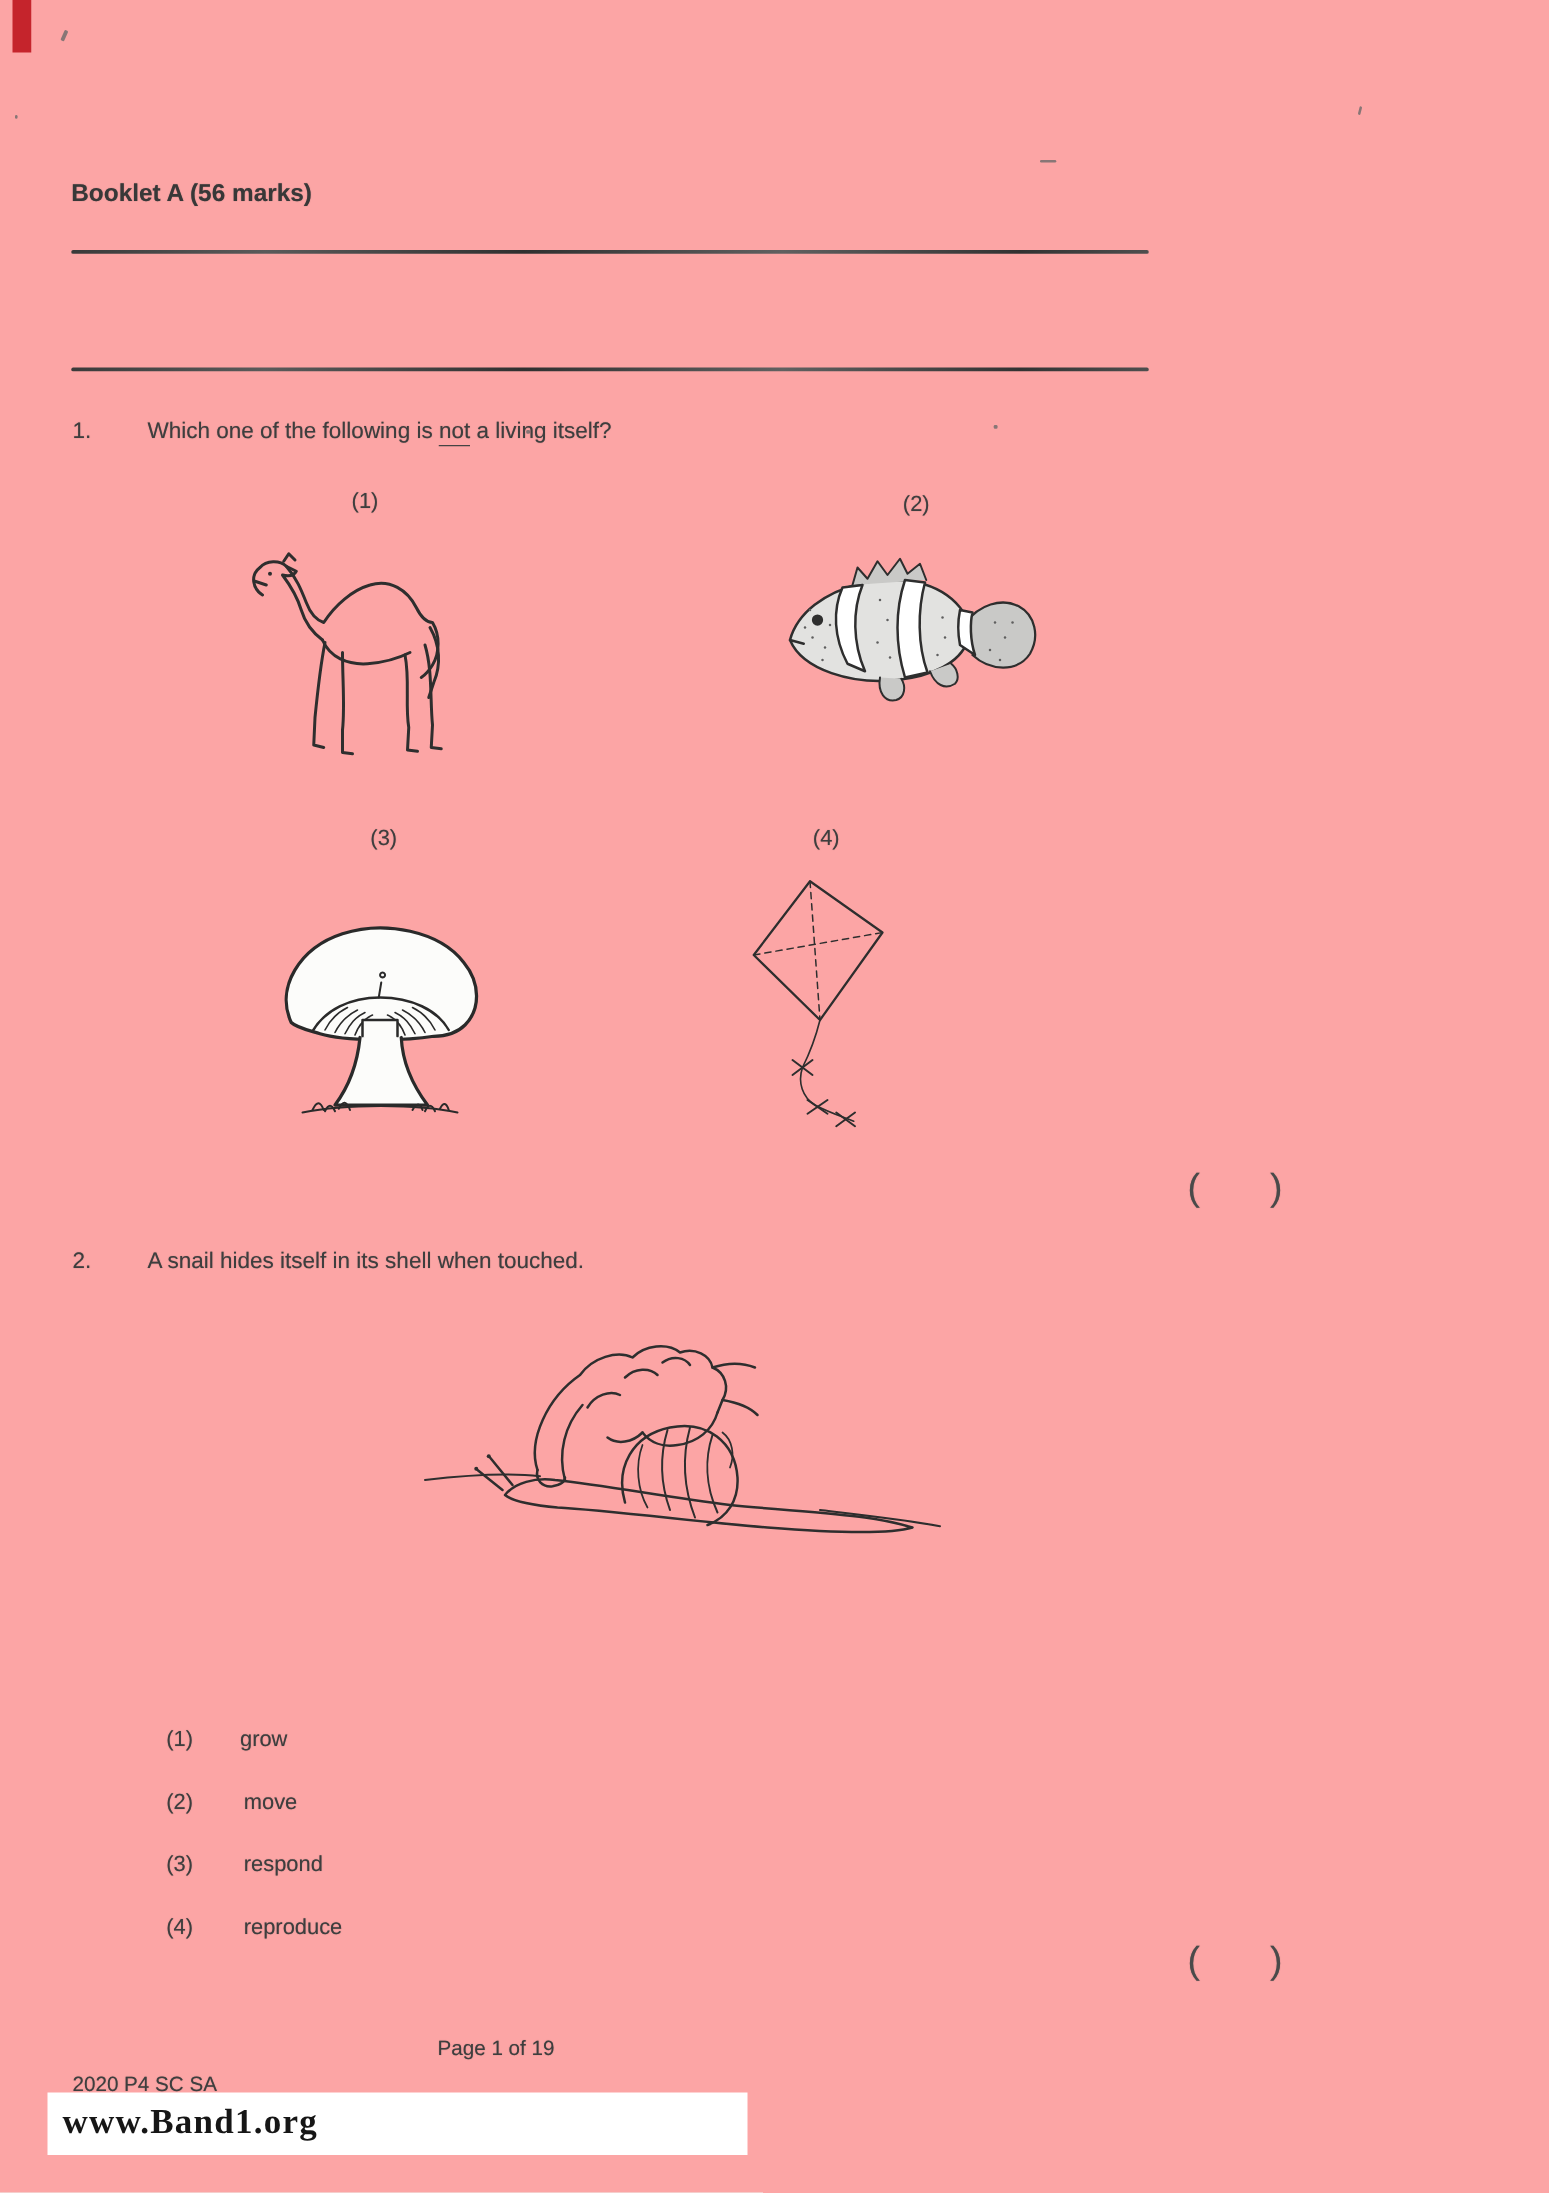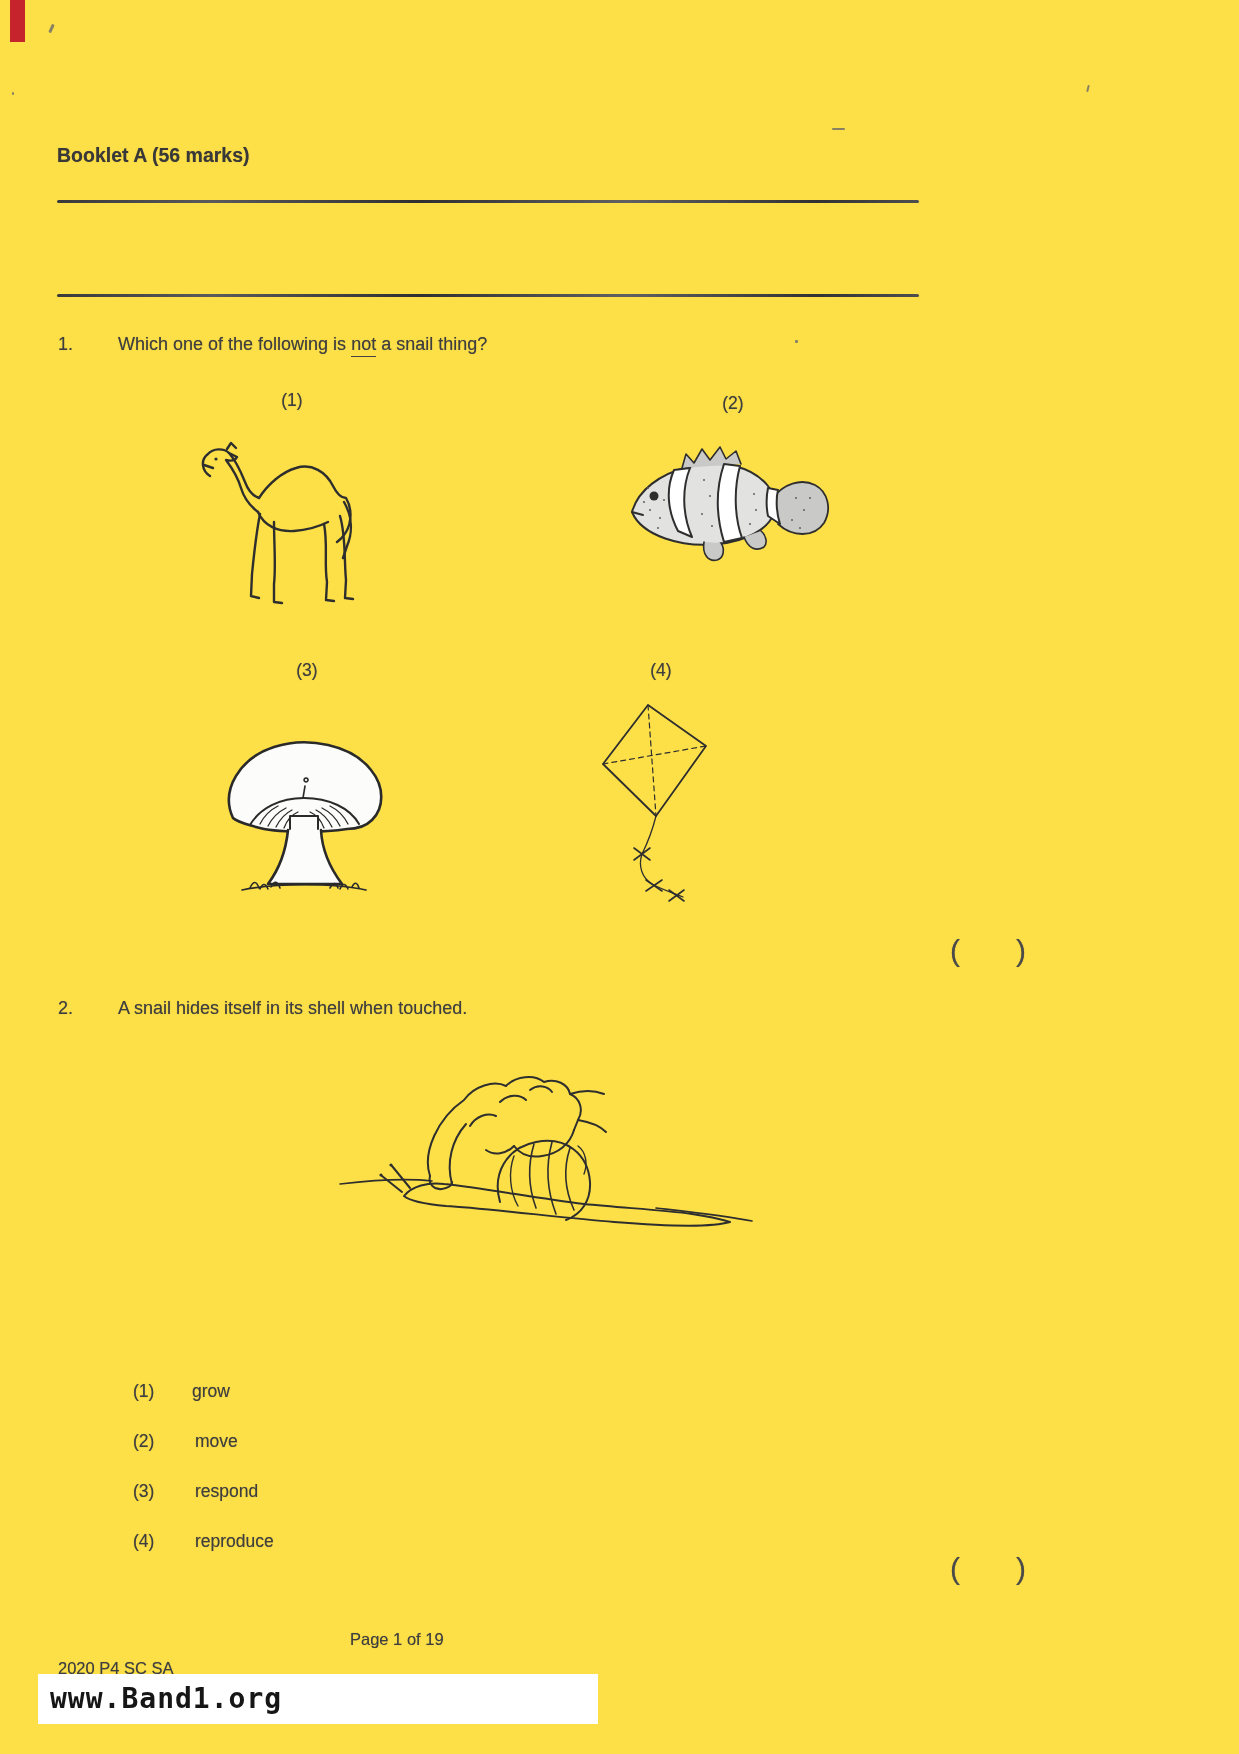--- a/index.html
+++ b/index.html
@@ -1,18 +1,18 @@
 <!DOCTYPE html>
 <html><head>
 <meta charset="utf-8">
 <style>
   html,body{margin:0;padding:0;background:#efefec;}
   #page{
     position:relative;width:1239px;height:1754px;margin:0 auto;
-    background:#fde047;overflow:hidden;
+    background:#fca5a5;overflow:hidden;
     font-family:"Liberation Sans","DejaVu Sans",sans-serif;
     color:#3e3e3e;
   }
   .abs{position:absolute;}
   .txt{color:#3e3e3e;text-shadow:0 0 .8px rgba(62,62,62,.55);white-space:nowrap;}
   .title{font-size:19.5px;font-weight:700;color:#383838;}
   .body-txt{font-size:17.5px;line-height:27px;}
   .q-txt{font-size:18px;}
   .opt-label{font-size:17.5px;width:60px;text-align:center;}
   .rule{height:3px;border-radius:2px;
@@ -40,21 +40,21 @@
   <div class="abs speck" style="left:421px;top:344px;width:3px;height:3px;"></div>
   <div class="abs speck" style="left:795px;top:340px;width:3px;height:3px;"></div>
 
   <div class="abs txt title" style="left:57px;top:144px;">Booklet A (56 marks)</div>
   <div class="abs rule" style="left:57px;top:200px;width:862px;"></div>
 
   <div class="abs rule" style="left:57px;top:294px;width:862px;"></div>
 
   <div class="abs txt q-txt" style="left:58px;top:334px;">1.</div>
   <div class="abs txt q-txt" style="left:118px;top:334px;">
-    <span>Which one of the following is </span><span class="u">not</span><span> a snail thing?</span>
+    <span>Which one of the following is </span><span class="u">not</span><span> a living itself?</span>
   </div>
 
   <div class="abs txt opt-label" style="left:262px;top:390px;">(1)</div>
   <div class="abs txt opt-label" style="left:703px;top:393px;">(2)</div>
   <div class="abs txt opt-label" style="left:277px;top:660px;">(3)</div>
   <div class="abs txt opt-label" style="left:631px;top:660px;">(4)</div>
 
   <svg class="abs" style="left:194px;top:432px;" width="188" height="212" viewBox="0 0 188 212">
     <g fill="none" stroke="#2e2e2e" stroke-width="2.4" stroke-linecap="round" stroke-linejoin="round">
       <path d="M16,44 C8,39 6,28 14,22 C19,16 30,16 35,21 L43,25 C41,29 36,29 32,28 C38,36 44,46 47,56 C50,66 56,74 64,80"></path>
@@ -185,15 +185,15 @@
   <div class="abs txt body-txt" style="left:195px;top:1478px;">respond</div>
   <div class="abs txt body-txt" style="left:133px;top:1528px;">(4)</div>
   <div class="abs txt body-txt" style="left:195px;top:1528px;">reproduce</div>
 
   <span class="abs bracket" style="left:950px;top:1552px;">(</span>
   <span class="abs bracket" style="left:1016px;top:1552px;">)</span>
 
   <div class="abs txt footer-txt" style="left:350px;top:1615px;">Page 1 of 19</div>
   <div class="abs txt footer-txt" style="left:58px;top:1644px;">2020 P4 SC SA</div>
   <div class="abs wm-box" style="left:38px;top:1674px;width:560px;height:50px;"></div>
-  <div class="abs wm-text" style="left:50px;top:1682px;">www.Band1.org</div>
+  <div class="abs wm-text" style="left:50px;top:1682px;font-family:Liberation Serif, serif;">www.Band1.org</div>
 
 </div>
 
 </body></html>

